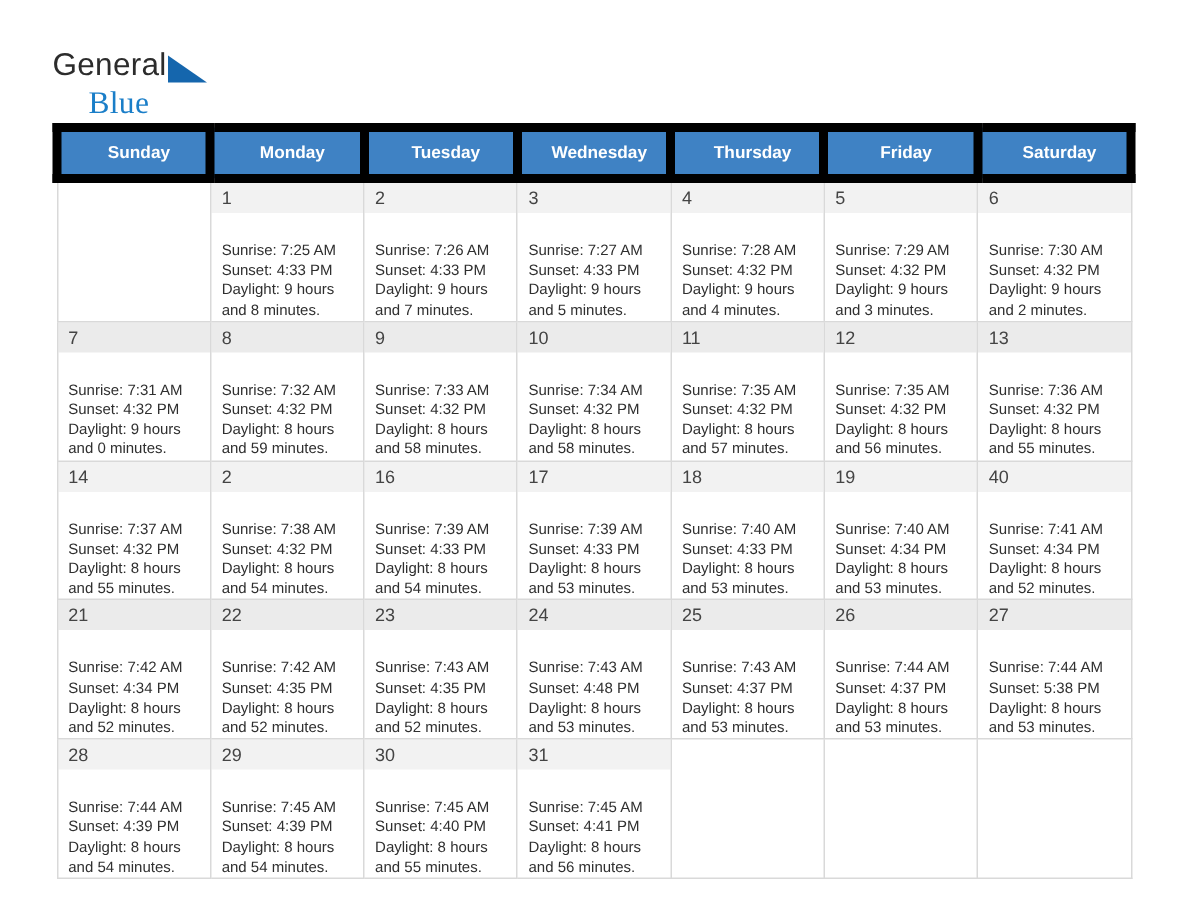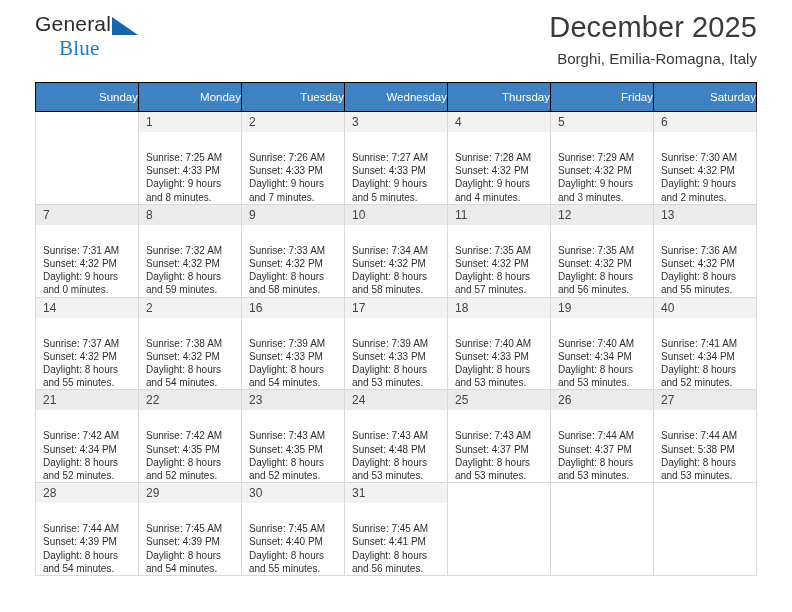--- a/index.html
+++ b/index.html
@@ -21,21 +21,21 @@
     box-sizing: border-box;
     padding: 0 35px;
   }
 
   
   .header {
     height: 78px;
     display: flex;
     align-items: flex-start;
     justify-content: space-between;
-    padding-top: 12px;
+    padding-top: 32px;
     box-sizing: border-box;
   }
   .logo {
     position: relative;
     width: 115px;
     height: 46px;
     user-select: none;
   }
   .logo-general {
     position: absolute;
@@ -85,26 +85,26 @@
   
   table.calendar {
     width: 722px;
     border-collapse: collapse;
     table-layout: fixed;
     margin-top: 4px;
   }
   table.calendar th {
     background: #3f82c4;
     color: #ffffff;
-    font-weight: normal;
+    font-weight: bold;
     font-size: 11.5px;
-    text-align: right;
+    text-align: center;
     padding: 5px 0 5px 7px;
     height: 18px;
-    border: 1px solid #000000;
+    border: 6px solid #000000;
   }
   table.calendar td {
     vertical-align: top;
     border: 1px solid #d9d9d9;
     height: 82px;
     padding: 0;
     background: #ffffff;
   }
   td.empty {
     background: #ffffff;
@@ -134,24 +134,20 @@
 </head>
 <body>
 
 <div class="page">
 
   <div class="header">
     <div class="logo">
       <span class="logo-general">General</span>
       <span class="logo-triangle"></span>
       <span class="logo-blue">Blue</span>
-    </div>
-    <div class="title-block">
-      <div class="cal-title">December 2025</div>
-      <div class="cal-subtitle">Borghi, Emilia-Romagna, Italy</div>
     </div>
   </div>
 
   <table class="calendar">
     <thead>
       <tr>
         <th>Sunday</th>
         <th>Monday</th>
         <th>Tuesday</th>
         <th>Wednesday</th>

